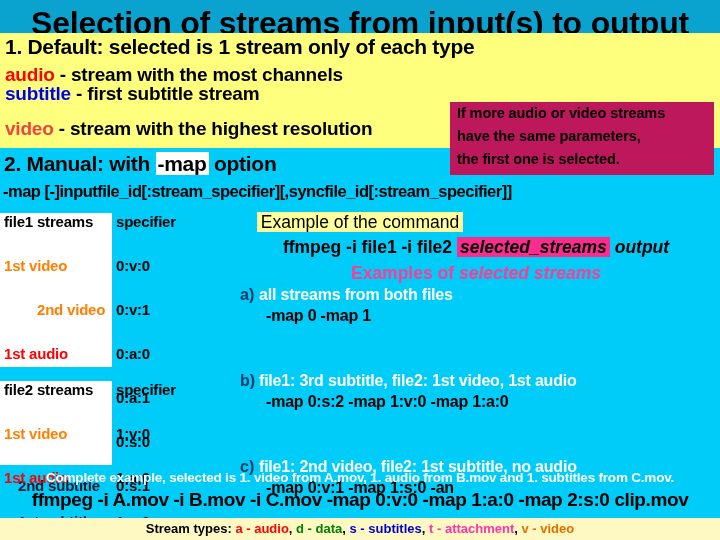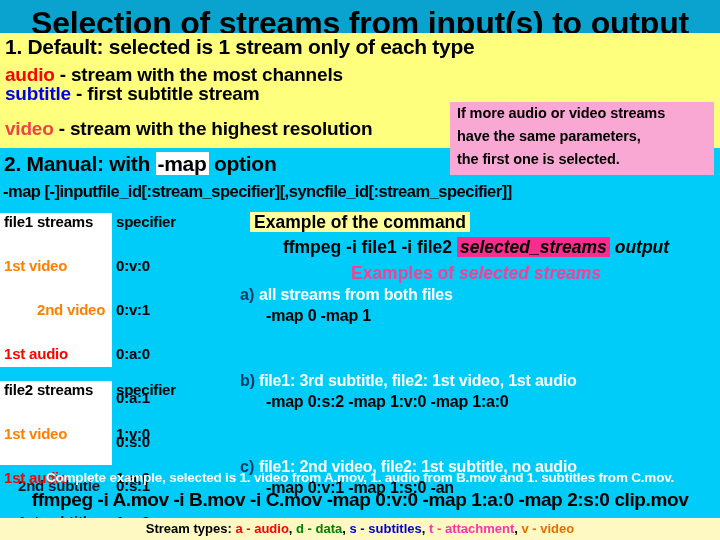--- a/index.html
+++ b/index.html
@@ -34,21 +34,21 @@
     position:absolute;left:5px;font-size:19px;font-weight:bold;color:#000;
     letter-spacing:-0.2px;white-space:nowrap;
   }
   .y-l1{top:31px;} .y-l2{top:50px;} .y-l3{top:85px;}
   .kw-audio{color:#ff0000;}
   .kw-sub{color:#0000ee;}
   .kw-video{color:#ef4444;}
 
   .orangebox{
     position:absolute;left:450px;top:69px;width:264px;height:73px;
-    background:#f9a8d4;
+    background:#be185d;
   }
   .orangebox .ol{
     position:absolute;left:7px;font-size:14.5px;font-weight:bold;color:#000;
     white-space:nowrap;letter-spacing:-0.1px;
   }
   .ol1{top:3px;} .ol2{top:26px;} .ol3{top:49px;}
 
   
   .m-h{
     position:absolute;left:4px;top:152px;font-size:21px;font-weight:bold;color:#000;
@@ -79,21 +79,21 @@
   .c-sub{color:#0f172a;margin-left:14px;}
 
   .tbl1{left:0px;top:213px;}
   .tbl1 .whitebg{height:154px;}
   .tbl2{left:0px;top:381px;}
   .tbl2 .whitebg{height:84px;}
 
   
   .ex-title{
     position:absolute;top:212px;left:0;width:720px;text-align:center;
-    font-size:17.5px;font-weight:bold;color:#000;
+    font-size:17.5px;font-weight:normal;color:#000;
   }
   .ex-title .inner{background:#ffff9c;padding:0 4px;}
   .ex-cmd{
     position:absolute;top:237px;left:232px;width:488px;text-align:center;
     font-size:17.5px;font-weight:bold;color:#000;white-space:nowrap;
   }
   .hl-pink{background:#fa2d8e;font-style:italic;padding:0 3px;}
   .it{font-style:italic;}
   .ex-sub{
     position:absolute;top:263px;left:232px;width:488px;text-align:center;

